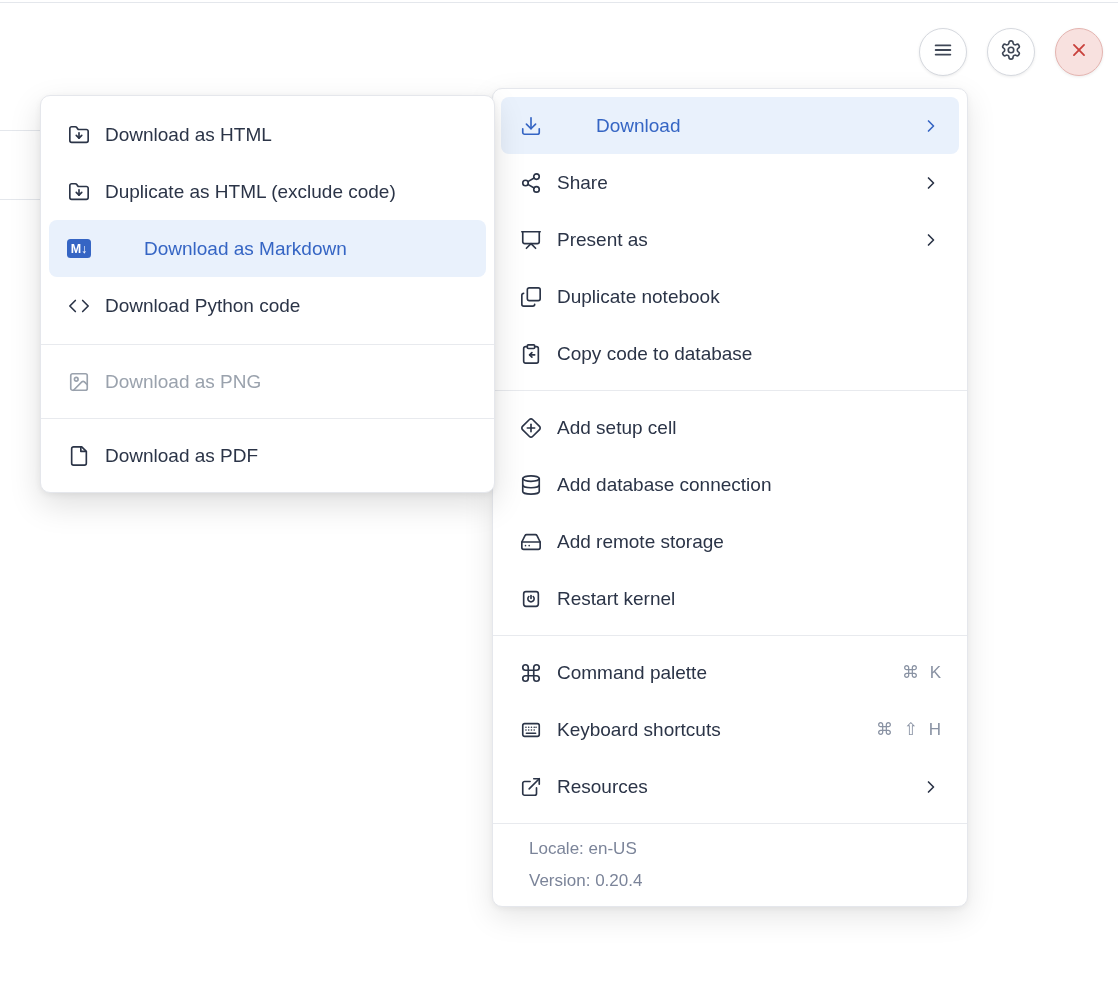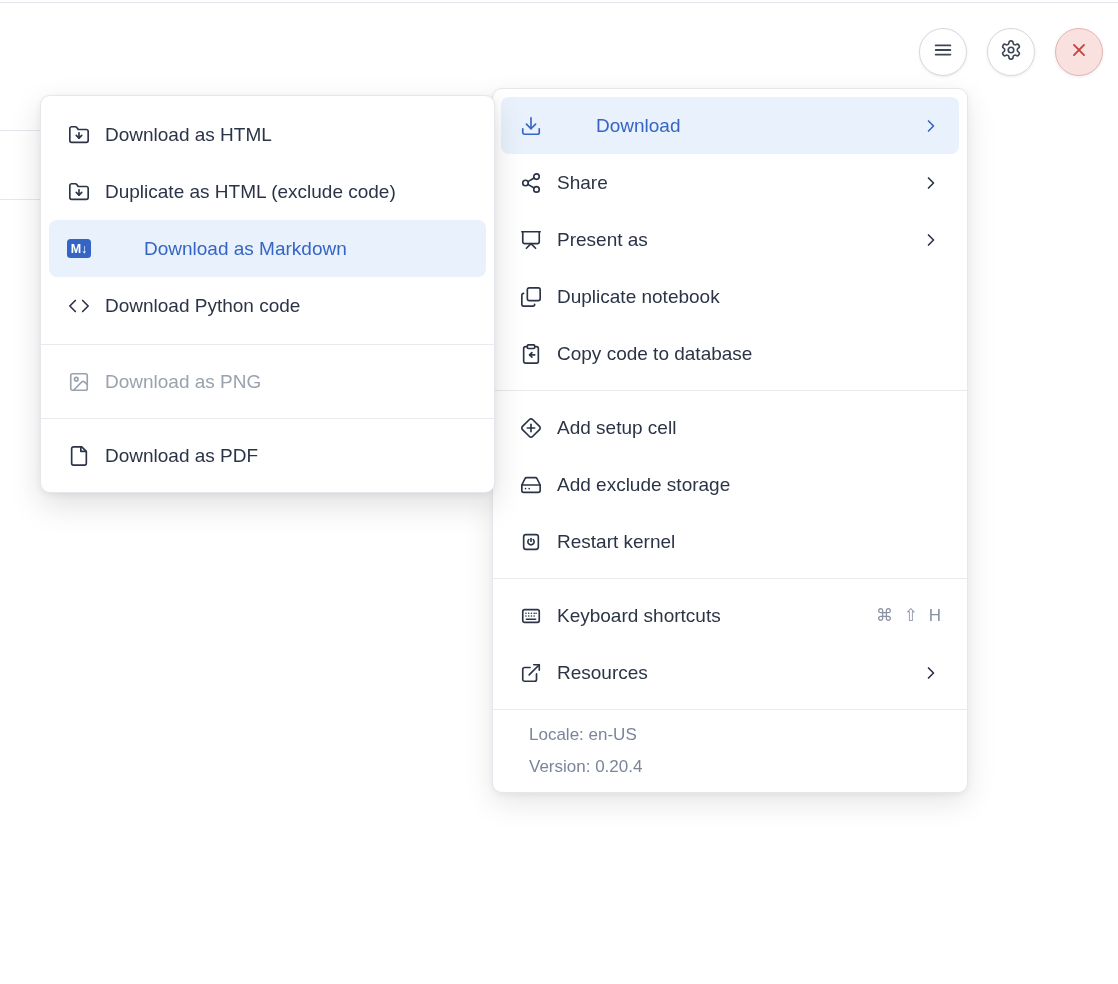--- a/index.html
+++ b/index.html
@@ -161,41 +161,60 @@
               <path d="M10.3 2.7a2.41 2.41 0 0 1 3.41 0l7.59 7.59a2.41 2.41 0 0 1 0 3.41l-7.59 7.59a2.41 2.41 0 0 1-3.41 0l-7.59-7.59a2.41 2.41 0 0 1 0-3.41Z"></path>
               <path d="M12 8v8"></path>
               <path d="M8 12h8"></path>
             </svg>
           </span>
           <span class="label">Add setup cell</span>
         </div>
         <div class="menu-item">
           <span class="icon">
             <svg viewBox="0 0 24 24" fill="none" stroke="currentColor" stroke-width="1.8" stroke-linecap="round" stroke-linejoin="round">
+              <ellipse cx="12" cy="5" rx="9" ry="3"></ellipse>
+              <path d="M3 5v14a9 3 0 0 0 18 0V5"></path>
+              <path d="M3 12a9 3 0 0 0 18 0"></path>
+            </svg>
+          </span>
+          <span class="label">Add database connection</span>
+        </div>
+        <div class="menu-item">
+          <span class="icon">
+            <svg viewBox="0 0 24 24" fill="none" stroke="currentColor" stroke-width="1.8" stroke-linecap="round" stroke-linejoin="round">
               <path d="M22 12H2"></path>
               <path d="M5.45 5.11 2 12v6a2 2 0 0 0 2 2h16a2 2 0 0 0 2-2v-6l-3.45-6.89A2 2 0 0 0 16.76 4H7.24a2 2 0 0 0-1.79 1.11Z"></path>
               <path d="M6 16h.01"></path>
               <path d="M10 16h.01"></path>
             </svg>
           </span>
-          <span class="label">Add exclude storage</span>
+          <span class="label">Add remote storage</span>
         </div>
         <div class="menu-item">
           <span class="icon">
             <svg viewBox="0 0 24 24" fill="none" stroke="currentColor" stroke-width="1.8" stroke-linecap="round" stroke-linejoin="round">
               <rect x="4" y="4" width="16" height="16" rx="2.5"></rect>
               <path d="M12 8.2v3.3"></path>
               <path d="M9.6 9.3a3.4 3.4 0 1 0 4.8 0"></path>
             </svg>
           </span>
           <span class="label">Restart kernel</span>
         </div>
       </div>
       <div class="divider"></div>
       <div class="menu-group">
+        <div class="menu-item">
+          <span class="icon">
+            <svg viewBox="0 0 24 24" fill="none" stroke="currentColor" stroke-width="1.8" stroke-linecap="round" stroke-linejoin="round">
+              <path d="M15 6v12a3 3 0 1 0 3-3H6a3 3 0 1 0 3 3V6a3 3 0 1 0-3 3h12a3 3 0 1 0-3-3"></path>
+            </svg>
+          </span>
+          <span class="label">Command palette</span>
+          <span class="shortcut">⌘ K</span>
+        </div>
         <div class="menu-item">
           <span class="icon">
             <svg viewBox="0 0 24 24" fill="none" stroke="currentColor" stroke-width="1.8" stroke-linecap="round" stroke-linejoin="round">
               <rect x="3" y="5" width="18" height="14" rx="2"></rect>
               <path d="M7 15.5h10"></path>
               <path d="M6.5 9h.01"></path>
               <path d="M9.5 9h.01"></path>
               <path d="M12.5 9h.01"></path>
               <path d="M15.5 9h.01"></path>
               <path d="M17.5 9h.01"></path>

